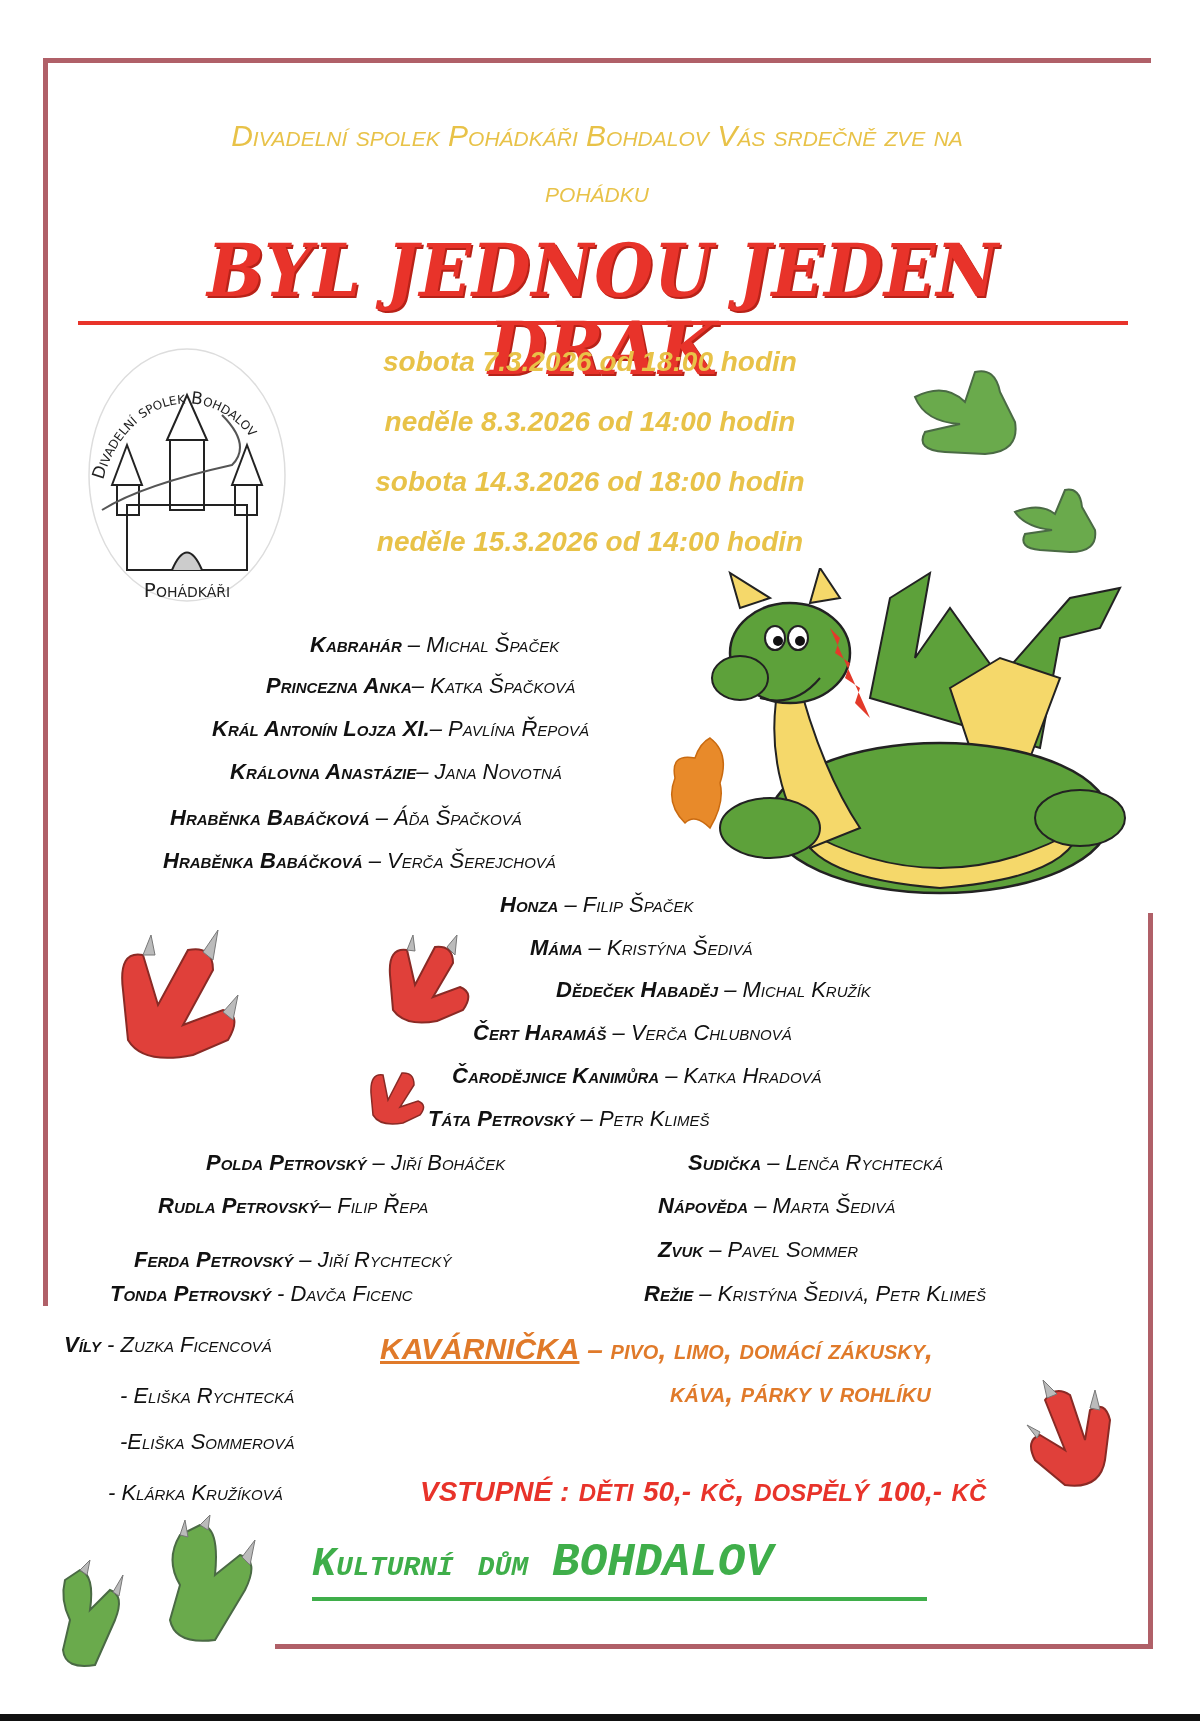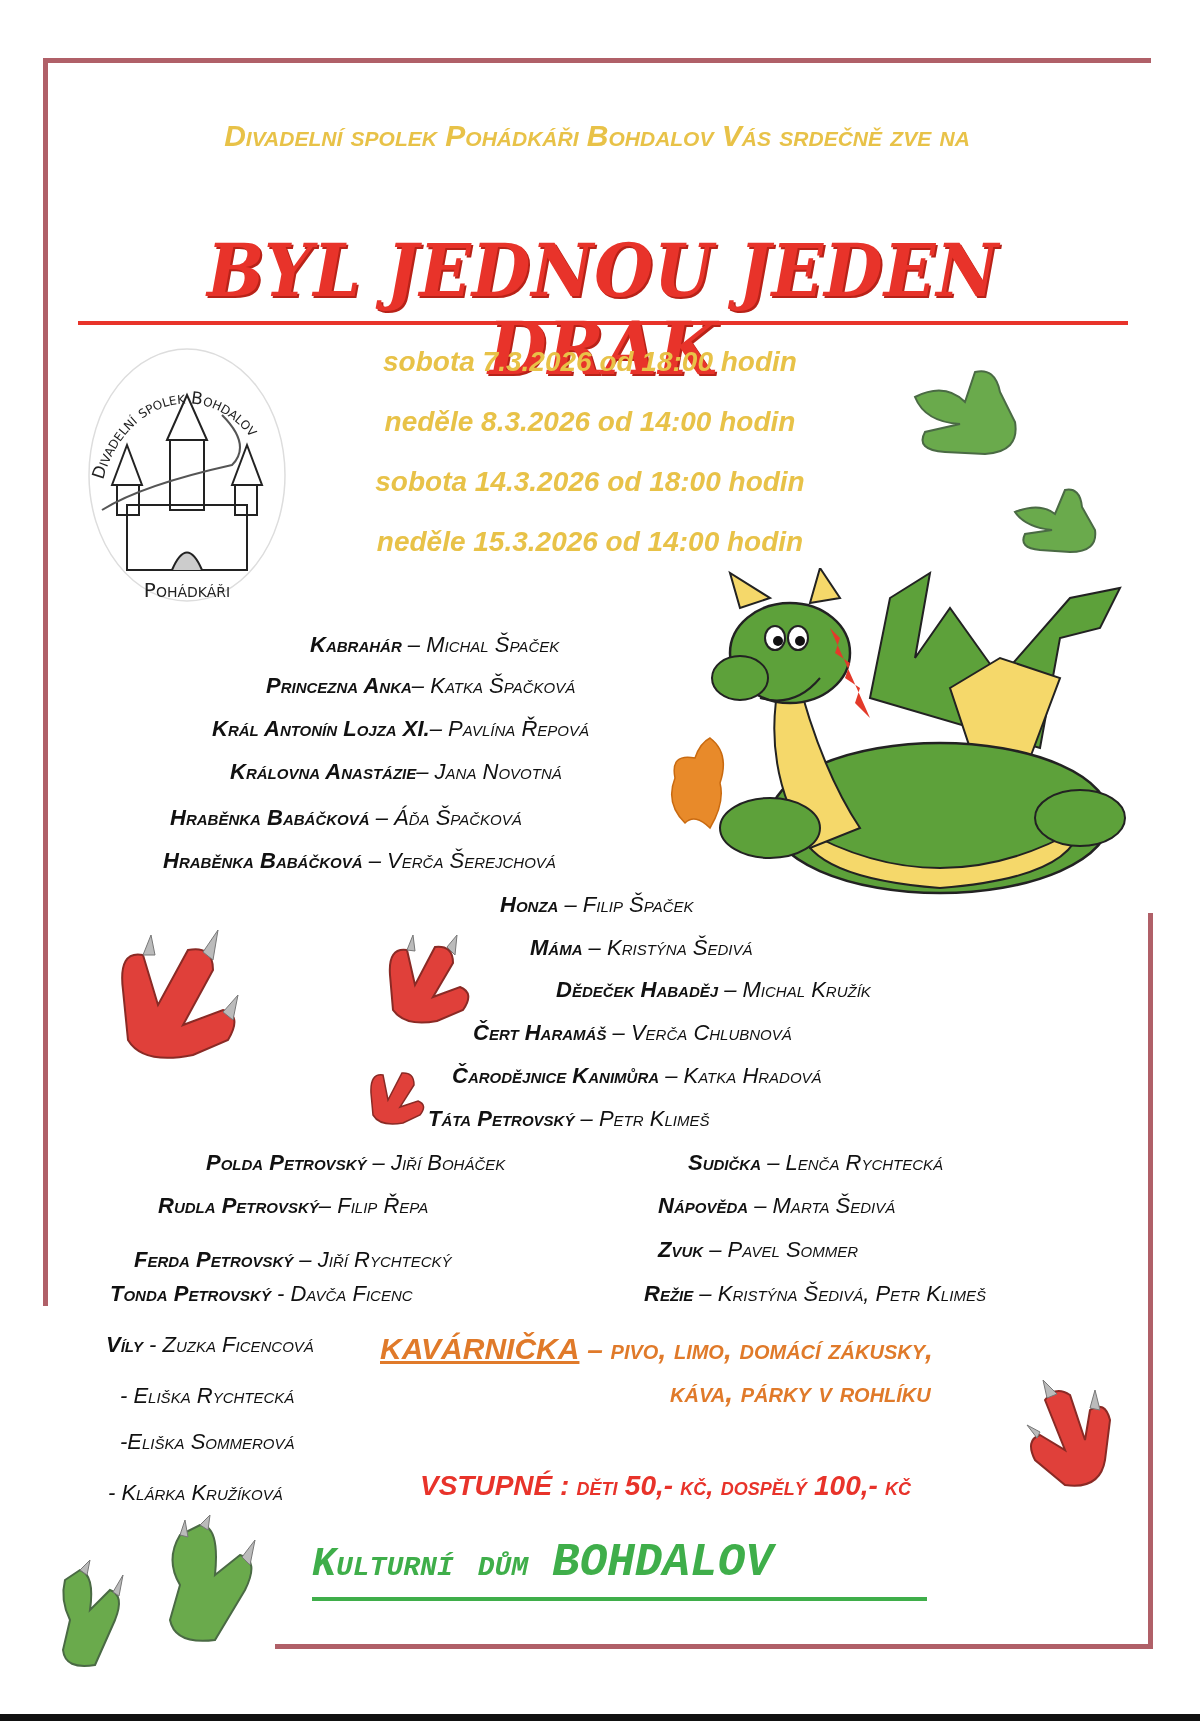--- a/index.html
+++ b/index.html
@@ -7,21 +7,21 @@
       width: 1200px; height: 1721px; position: relative; overflow: hidden;
       background: #ffffff;
       font-family: "Liberation Sans", "DejaVu Sans", sans-serif;
     }
     .abs { position: absolute; }
     .border { position: absolute; background: #b06068; }
     .bottom-bar { position: absolute; left: 0; top: 1714px; width: 1200px; height: 7px; background: #111; }
 
     .intro {
       left: 0; width: 1194px; text-align: center; color: #e8c248;
-      font-size: 30px; font-weight: bold; font-style: italic; font-variant: small-caps;
+      font-size: 30px; font-weight: normal; font-style: italic; font-variant: small-caps;
       line-height: 56px; top: 108px;
     }
     .title {
       left: 78px; width: 1050px; top: 232px; height: 78px;
       text-align: center; color: #e8332a;
       font-family: "DejaVu Serif", serif; font-weight: bold; font-style: italic;
       font-size: 72px; line-height: 78px; letter-spacing: 1px;
       transform: scaleX(0.94); transform-origin: center;
       text-shadow: 2px 2px 0 #b82218;
     }
@@ -38,21 +38,21 @@
       font-variant: small-caps; font-style: italic; line-height: 30px;
     }
     .role { font-weight: bold; font-style: italic; }
     .actor { font-weight: normal; }
 
     .cafe { left: 380px; top: 1324px; width: 700px; color: #e07a2a; font-weight: bold; font-style: italic; font-variant: small-caps; font-size: 28px; line-height: 50px; }
     .cafe .cafe-label { text-decoration: underline; font-size: 30px; }
     .cafe-line2 { position: absolute; left: 670px; top: 1377px; color: #e07a2a; font-weight: bold; font-style: italic; font-variant: small-caps; font-size: 28px; }
 
     .entry { left: 420px; top: 1470px; color: #e8332a; font-weight: bold; font-style: italic; font-size: 28px; white-space: nowrap; }
-    .entry .small { font-variant: small-caps; font-size: 26px; }
+    .entry .small { font-variant: small-caps; font-size: 34px; }
 
     .venue {
       left: 312px; top: 1535px; color: #3fae4a; white-space: nowrap;
       font-family: Liberation Mono, monospace; font-weight: bold; font-style: italic;
       font-size: 46px; line-height: 56px;
     }
     .venue .sc2 { font-variant: small-caps; font-size: 40px; }
     .venue-underline { left: 312px; top: 1597px; width: 615px; height: 4px; background: #3fae4a; }
 
     .logo { left: 82px; top: 345px; width: 210px; height: 260px; }
@@ -62,20 +62,21 @@
 <body>
 
 <div class="border" style="left:44px;top:58px;width:1107px;height:5px;"></div>
 <div class="border" style="left:43px;top:58px;width:5px;height:1248px;"></div>
 <div class="border" style="left:1148px;top:913px;width:5px;height:735px;"></div>
 <div class="border" style="left:275px;top:1644px;width:878px;height:5px;"></div>
 <div class="bottom-bar"></div>
 
 <div class="abs intro">
   <div>Divadelní spolek Pohádkáři Bohdalov Vás srdečně zve na</div>
+  <div>pohádku</div>
 </div>
 
 <div class="abs title">BYL JEDNOU JEDEN DRAK</div>
 <div class="abs title-underline"></div>
 
 <div class="abs logo">
   <svg width="210" height="260" viewBox="0 0 210 260">
     <ellipse cx="105" cy="130" rx="98" ry="126" fill="none" stroke="#ddd" stroke-width="1.5"></ellipse>
     <defs>
         <path id="arc" d="M 20 140 A 88 110 0 0 1 190 140"></path>
@@ -223,21 +224,21 @@
 <div class="cast-row" style="left:658px;top:1191px;">
   <span class="role">Nápověda</span><span> – </span><span class="actor">Marta Šedivá</span>
 </div>
 <div class="cast-row" style="left:658px;top:1235px;">
   <span class="role">Zvuk</span><span> – </span><span class="actor">Pavel Sommer</span>
 </div>
 <div class="cast-row" style="left:600px;top:1279px;margin-left:44px;">
   <span class="role">Režie</span><span> – </span><span class="actor">Kristýna Šedivá, Petr Klimeš</span>
 </div>
 
-<div class="cast-row" style="left:64px;top:1330px;margin-left:42px;">
+<div class="cast-row" style="left:64px;top:1330px;">
   <span class="role">Víly</span><span> - </span><span class="actor">Zuzka Ficencová</span>
 </div>
 <div class="cast-row" style="left:120px;top:1381px;">
   <span class="actor">- Eliška Rychtecká</span>
 </div>
 <div class="cast-row" style="left:120px;top:1427px;">
   <span class="actor">-Eliška Sommerová</span>
 </div>
 <div class="cast-row" style="left:108px;top:1478px;">
   <span class="actor">- Klárka Kružíková</span>

